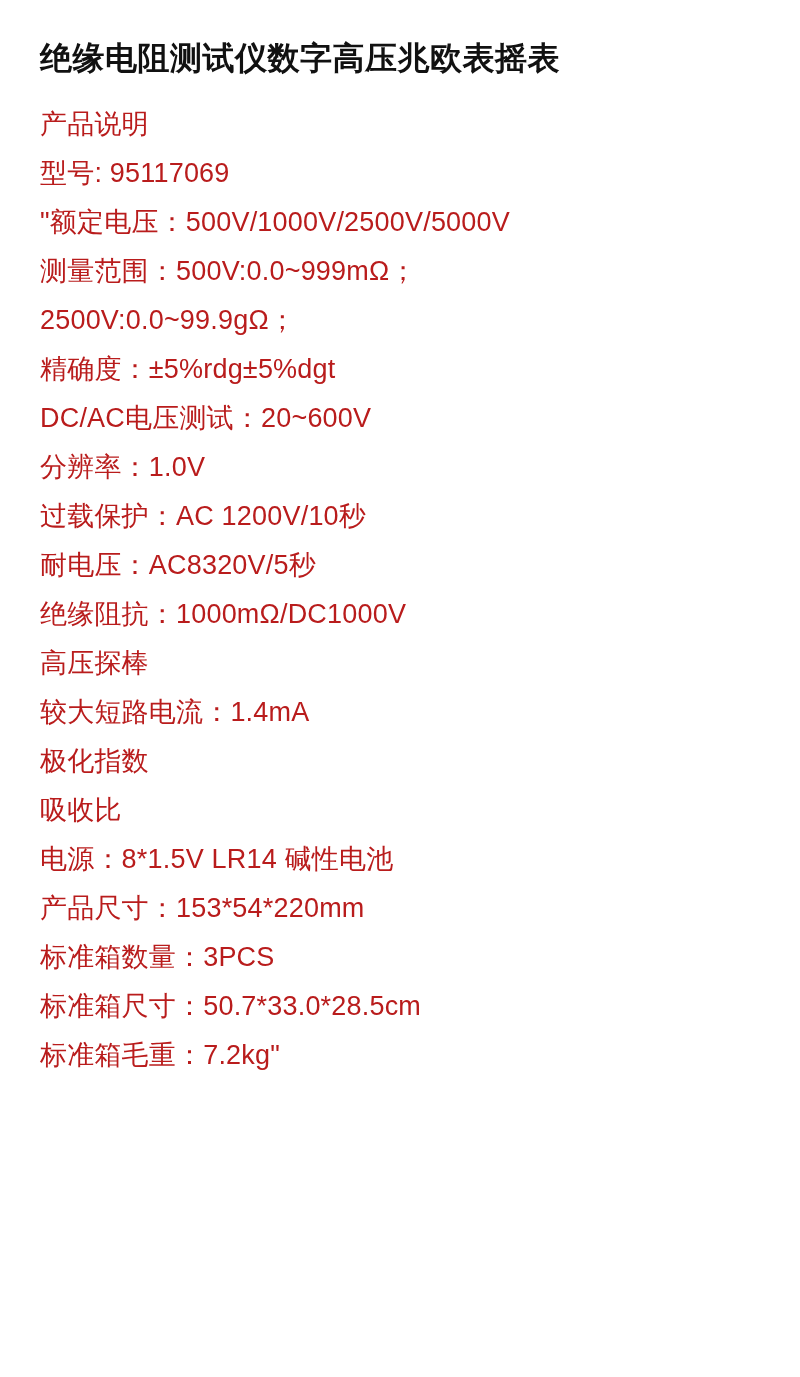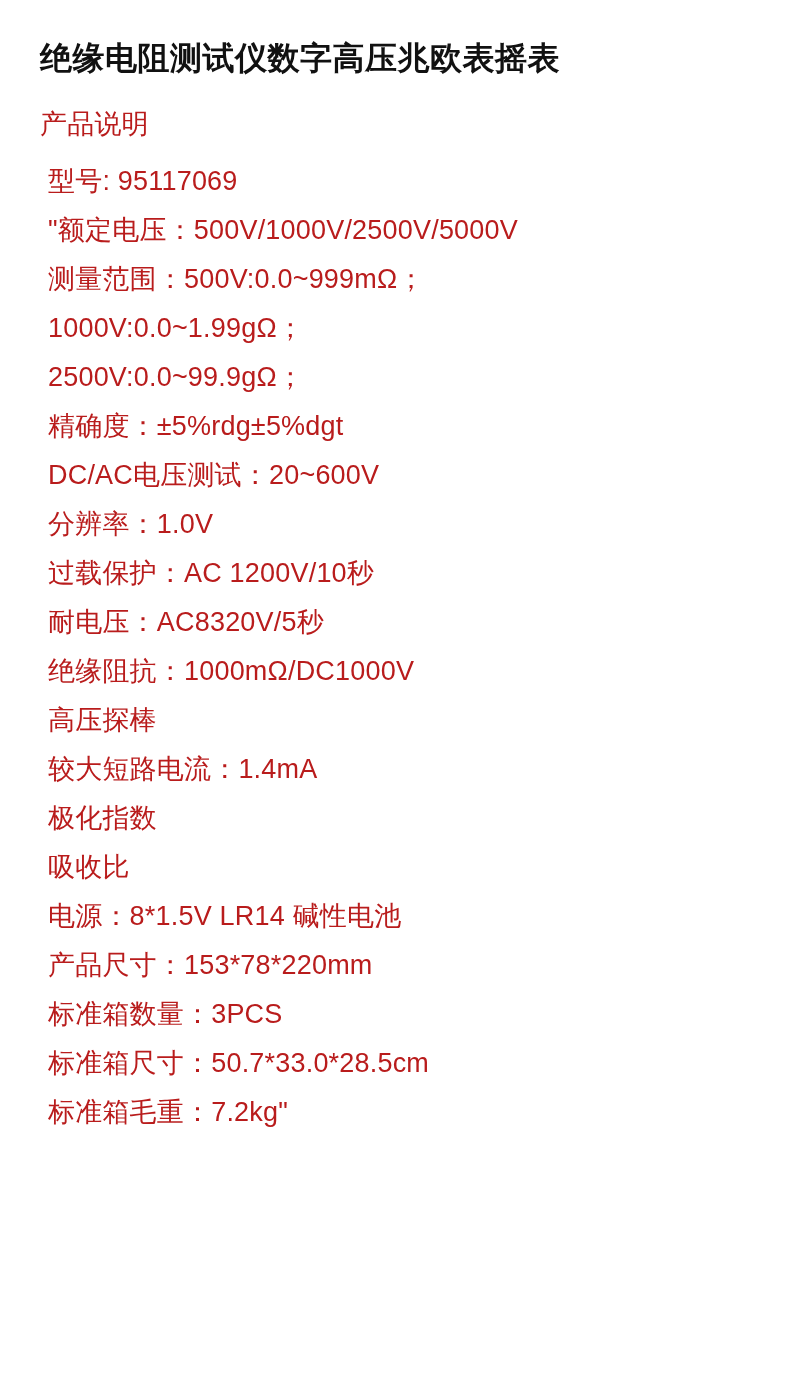--- a/index.html
+++ b/index.html
@@ -24,21 +24,21 @@
   .doc-title {
     font-size: 32px;
     font-weight: bold;
     line-height: 1.25;
     letter-spacing: 0.5px;
     margin: 10px 0 22px 0;
     color: #111111;
     white-space: nowrap;
   }
   .spec-list {
-    margin: 8px;
+    margin: 0;
     padding: 0;
     list-style: none;
   }
   .spec-line {
     font-size: 27px;
     line-height: 1.0;
     padding: 11px 0;
     color: #b91c1c;
     letter-spacing: 0.2px;
     white-space: nowrap;
@@ -47,31 +47,30 @@
 </head>
 <body>
 
 <div class="page">
   <h1 class="doc-title">绝缘电阻测试仪数字高压兆欧表摇表</h1>
   <div class="spec-line">产品说明</div>
   <ul class="spec-list">
     <li class="spec-line">型号: 95117069</li>
     <li class="spec-line">"额定电压：500V/1000V/2500V/5000V</li>
     <li class="spec-line">测量范围：500V:0.0~999mΩ；</li>
-    <li class="spec-line">1000V:0.0~1.99gΩ；</li>
     <li class="spec-line">2500V:0.0~99.9gΩ；</li>
     <li class="spec-line">精确度：±5%rdg±5%dgt</li>
     <li class="spec-line">DC/AC电压测试：20~600V</li>
     <li class="spec-line">分辨率：1.0V</li>
     <li class="spec-line">过载保护：AC 1200V/10秒</li>
     <li class="spec-line">耐电压：AC8320V/5秒</li>
     <li class="spec-line">绝缘阻抗：1000mΩ/DC1000V</li>
     <li class="spec-line">高压探棒</li>
     <li class="spec-line">较大短路电流：1.4mA</li>
     <li class="spec-line">极化指数</li>
     <li class="spec-line">吸收比</li>
     <li class="spec-line">电源：8*1.5V LR14 碱性电池</li>
-    <li class="spec-line">产品尺寸：153*78*220mm</li>
+    <li class="spec-line">产品尺寸：153*54*220mm</li>
     <li class="spec-line">标准箱数量：3PCS</li>
     <li class="spec-line">标准箱尺寸：50.7*33.0*28.5cm</li>
     <li class="spec-line">标准箱毛重：7.2kg"</li>
   </ul>
 </div>
 
 </body></html>

